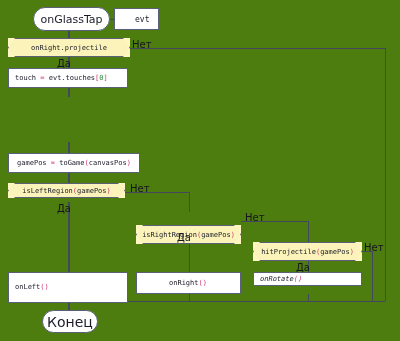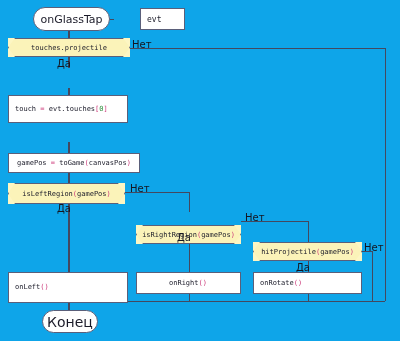--- a/index.html
+++ b/index.html
@@ -4,21 +4,21 @@
 <style>
   html, body {
     margin: 0;
     padding: 0;
     background: #a4b5f2;
   }
   #canvas {
     position: relative;
     width: 400px;
     height: 341px;
-    background: #0ea5e9;
+    background: #4d7c0f;
     overflow: hidden;
     font-family: "DejaVu Sans Mono", monospace;
   }
   svg.wires {
     position: absolute;
     left: 0; top: 0;
     width: 400px; height: 341px;
     pointer-events: none;
   }
   .node {
@@ -42,24 +42,23 @@
     padding: 4px 6px;
     font-size: 7px;
     line-height: 1.45;
     color: #1a1a28;
     white-space: pre;
     align-items: flex-start;
   }
   .codebox.center { align-items: center; }
   .databox {
     background: #ffffff;
-    padding: 2px 6px;
+    padding: 2px 20px;
     font-size: 8px;
     color: #1a1a28;
-    margin-left: 26px;
   }
   .hex {
     background: #fdf6c3;
     font-size: 7px;
     color: #1a1a28;
     justify-content: center;
     border: none;
     white-space: nowrap;
   }
   .hex .hexinner {
@@ -139,35 +138,35 @@
   <div class="node terminal big" style="left:33px; top:7px; width:77px; height:24px;">
     <span>onGlassTap</span>
   </div>
 
   <div class="node databox" style="left:114px; top:8px; width:45px; height:22px;">
     <span>evt</span>
   </div>
 
   <div class="node hex" style="left:8px; top:38px; width:122px; height:19px; border:none; position:absolute;">
     <div class="hexinner"></div>
-    <span class="hextext">touches.projectile</span>
+    <span class="hextext">onRight.projectile</span>
   </div>
   <div class="edge-label" style="left:132px; top:39px;"><span>Нет</span></div>
   <div class="edge-label" style="left:57px; top:58px;"><span>Да</span></div>
 
-  <div class="node codebox center" style="left:8px; top:68px; width:120px; height:28px;margin-top:27px;">
+  <div class="node codebox center" style="left:8px; top:68px; width:120px; height:20px;">
     <span>touch <span class="punc">=</span> evt.touches<span class="punc">[</span><span class="num">0</span><span class="punc">]</span></span>
   </div>
 
 
   <div class="node codebox center" style="left:8px; top:153px; width:132px; height:20px;justify-content:center;">
     <span>gamePos <span class="punc">=</span> toGame<span class="punc">(</span>canvasPos<span class="punc">)</span></span>
   </div>
 
-  <div class="node hex" style="left:8px; top:183px; width:117px; height:21px; border:none;">
+  <div class="node hex" style="left:8px; top:183px; width:117px; height:15px; border:none;">
     <div class="hexinner"></div>
     <span class="hextext">isLeftRegion<span class="punc">(</span>gamePos<span class="punc">)</span></span>
   </div>
   <div class="edge-label" style="left:130px; top:183px;"><span>Нет</span></div>
   <div class="edge-label" style="left:57px; top:203px;"><span>Да</span></div>
 
   <div class="node hex" style="left:136px; top:225px; width:105px; height:19px; border:none;">
     <div class="hexinner"></div>
     <span class="hextext">isRightRegion<span class="punc">(</span>gamePos<span class="punc">)</span></span>
   </div>
@@ -182,21 +181,21 @@
   <div class="edge-label" style="left:296px; top:262px;"><span>Да</span></div>
 
   <div class="node codebox center" style="left:8px; top:272px; width:120px; height:31px;">
     <span>onLeft<span class="punc">()</span></span>
   </div>
 
   <div class="node codebox center" style="left:136px; top:272px; width:105px; height:22px;padding-left:32px;">
     <span>onRight<span class="punc">()</span></span>
   </div>
 
-  <div class="node codebox center" style="left:253px; top:272px; width:109px; height:22px;">
+  <div class="node codebox center" style="left:253px; top:272px; width:109px; height:14px;font-style:italic;">
     <span>onRotate<span class="punc">()</span></span>
   </div>
 
   <div class="node terminal small" style="left:42px; top:310px; width:56px; height:23px;">
     <span>Конец</span>
   </div>
 
 </div>
 
 </body></html>

